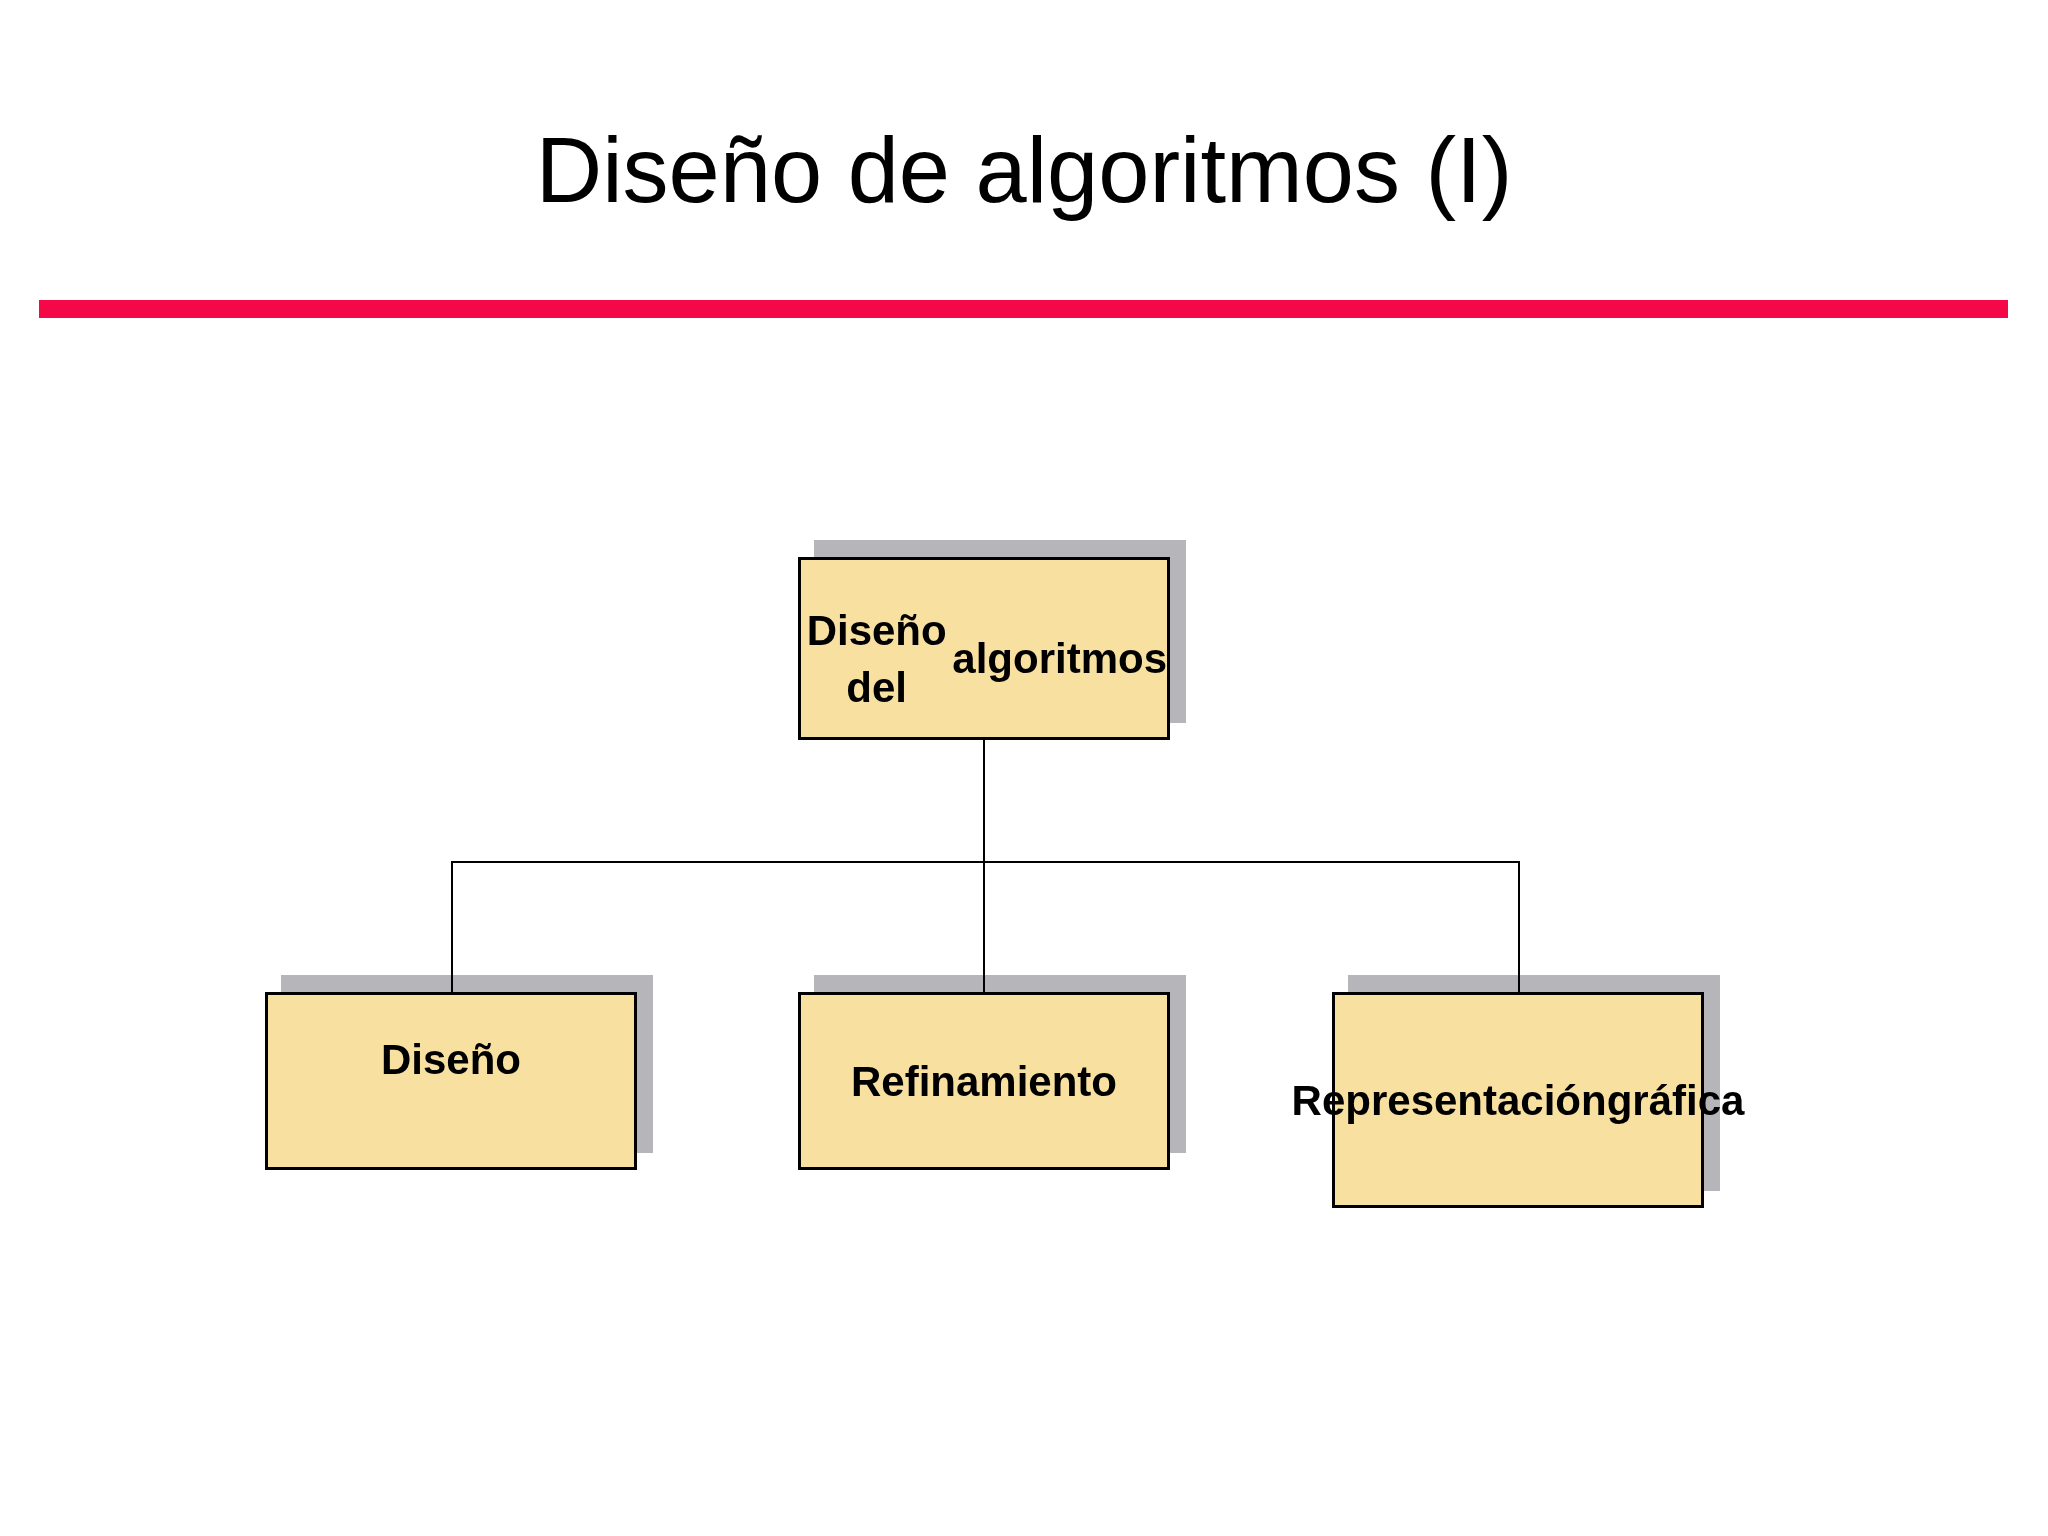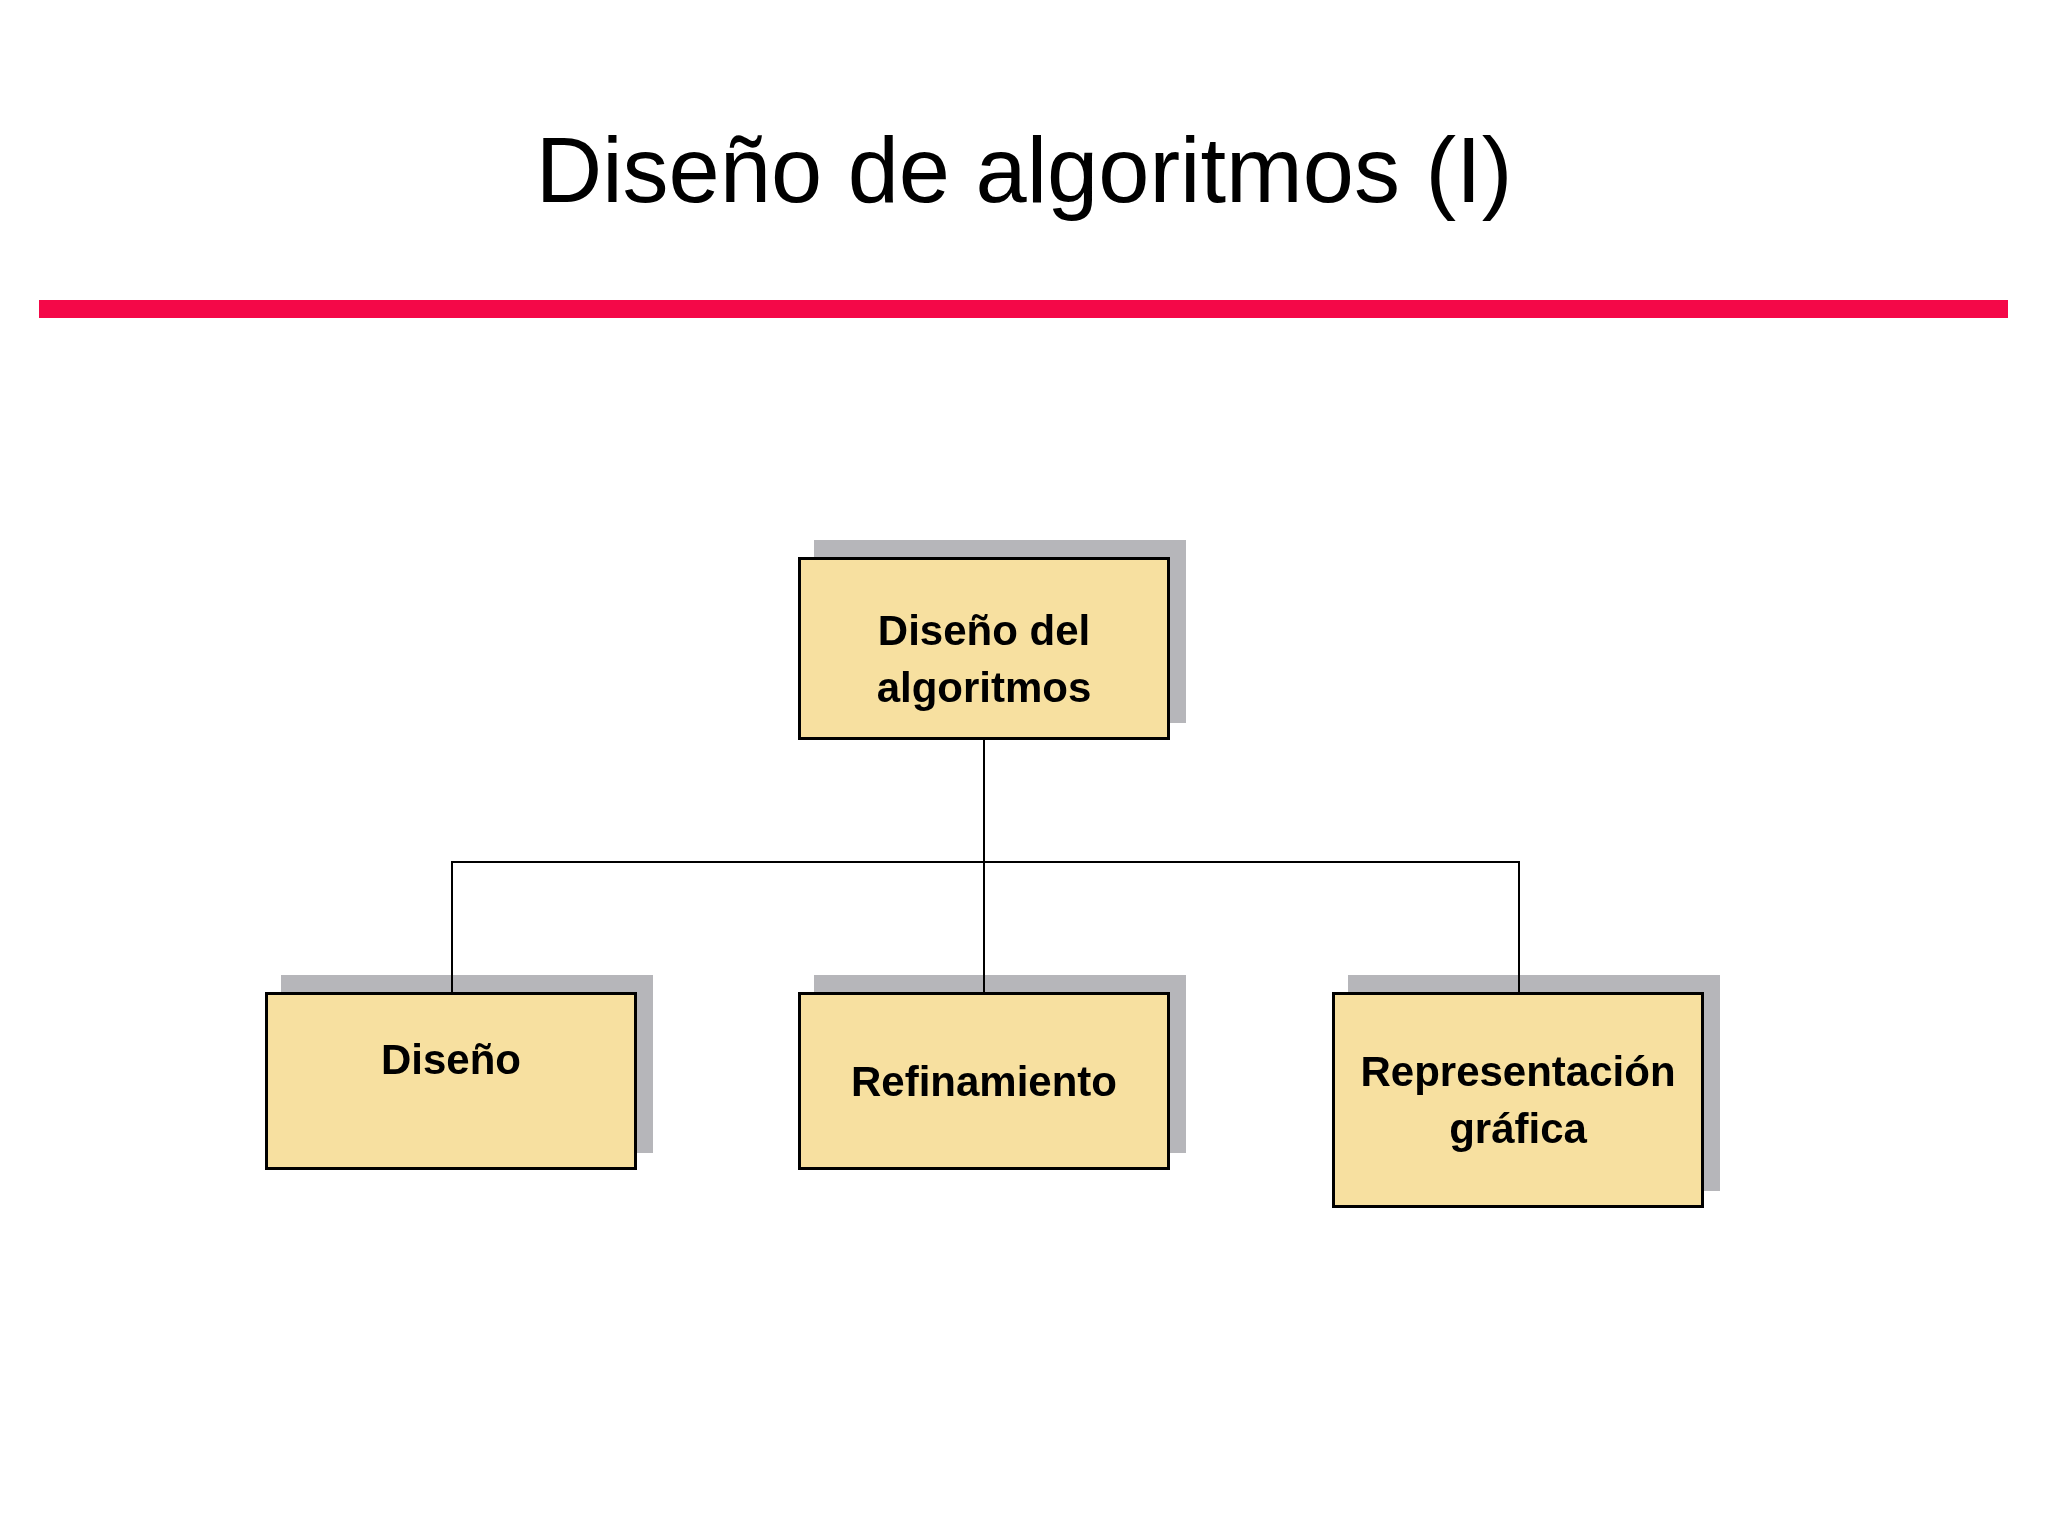--- a/index.html
+++ b/index.html
@@ -44,21 +44,20 @@
   .diagram{
     position:absolute;
     inset:0;
   }
   .node{
     position:absolute;
     background:var(--node-fill);
     border:3px solid var(--node-border);
     box-shadow:16px -17px 0 0 var(--node-shadow);
     display:flex;
-    flex-direction:column;
     align-items:center;
     justify-content:center;
     text-align:center;
     font-weight:700;
     font-size:42px;
     line-height:57px;
     z-index:1;
   }
   .node-line{display:block;min-height:0;}
   .node-line:empty{display:none;}

